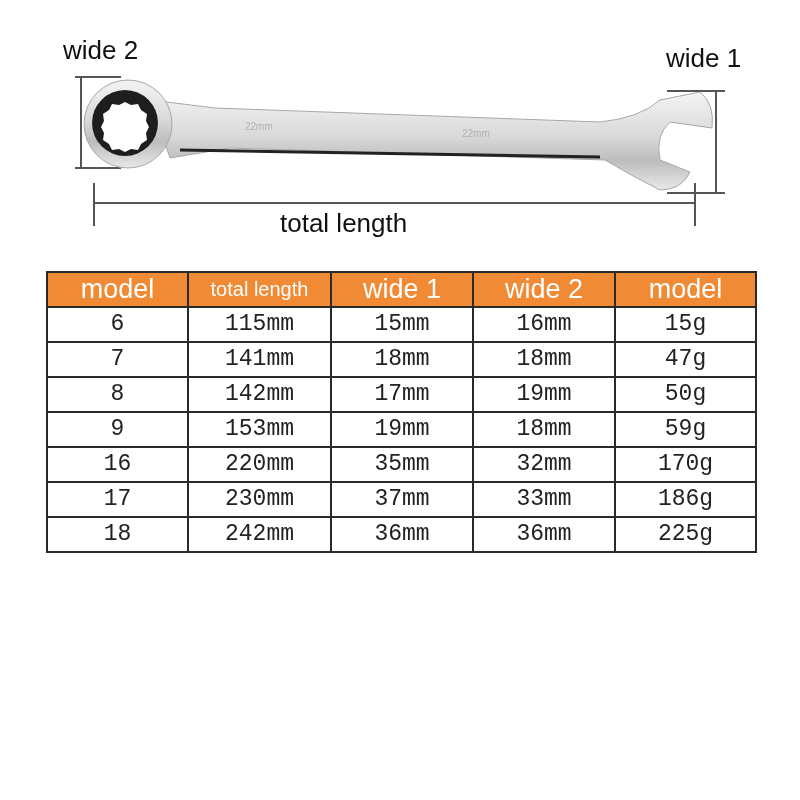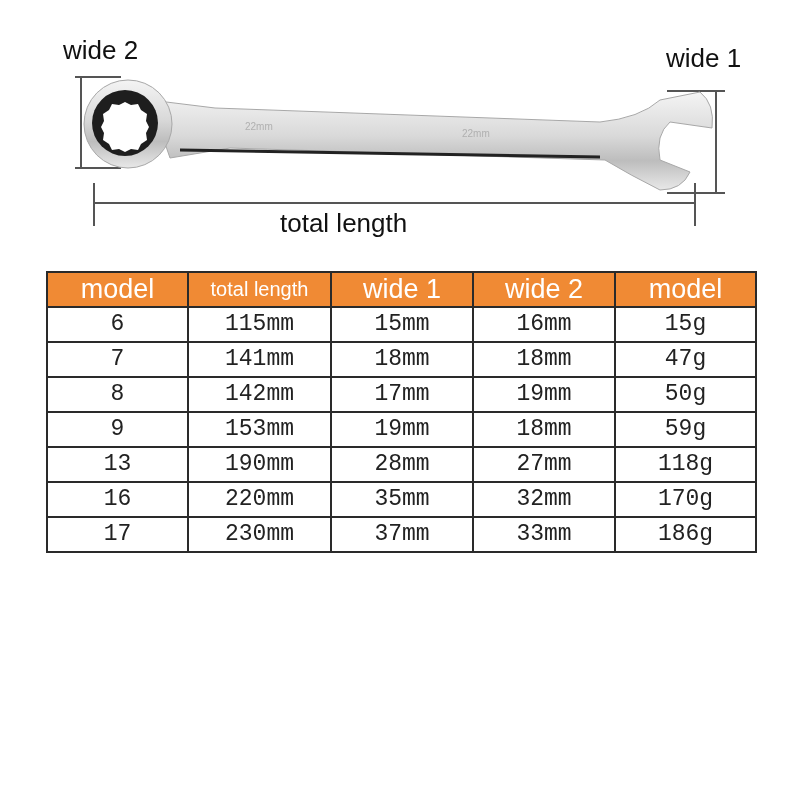--- a/index.html
+++ b/index.html
@@ -118,34 +118,34 @@
         <td>50g</td>
       </tr>
     <tr>
         <td>9</td>
         <td>153mm</td>
         <td>19mm</td>
         <td>18mm</td>
         <td>59g</td>
       </tr>
     <tr>
-        <td>13</td>
-        <td>190mm</td>
-        <td>28mm</td>
-        <td>27mm</td>
-        <td>118g</td>
-      </tr>
-    <tr>
         <td>16</td>
         <td>220mm</td>
         <td>35mm</td>
         <td>32mm</td>
         <td>170g</td>
       </tr>
     <tr>
         <td>17</td>
         <td>230mm</td>
         <td>37mm</td>
         <td>33mm</td>
         <td>186g</td>
       </tr>
+    <tr>
+        <td>18</td>
+        <td>242mm</td>
+        <td>36mm</td>
+        <td>36mm</td>
+        <td>225g</td>
+      </tr>
   </tbody>
 </table>
 
 </body></html>

